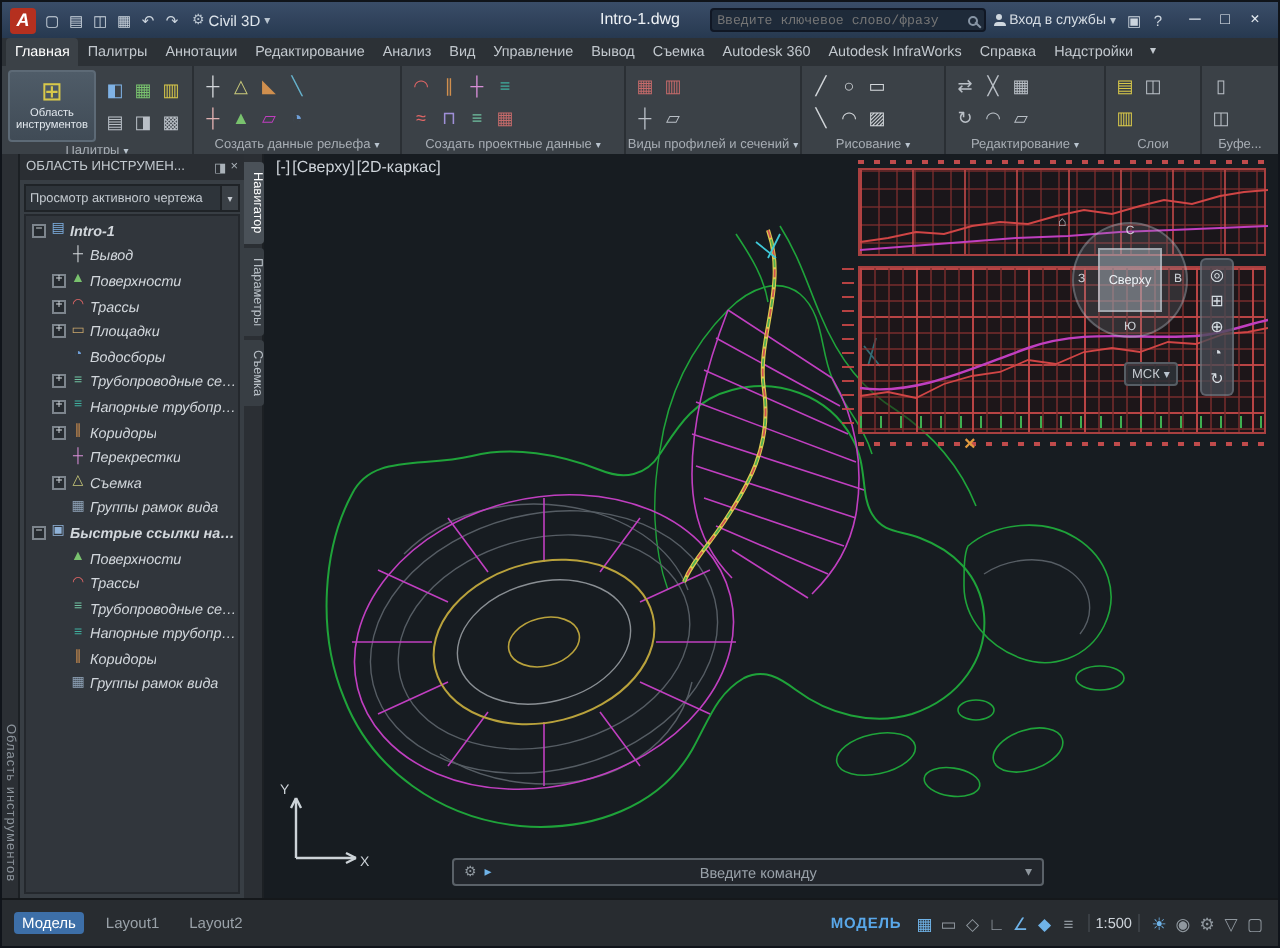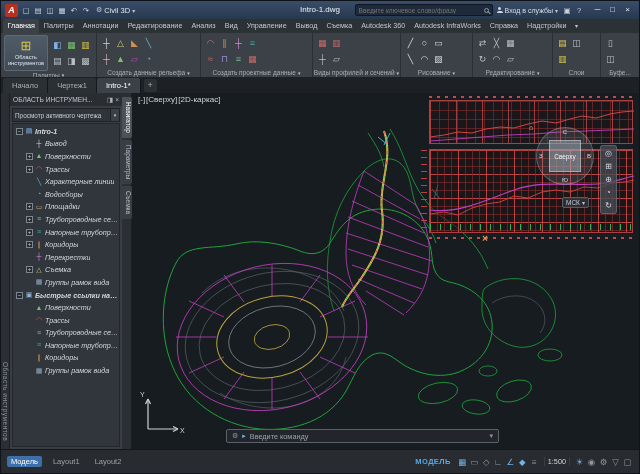--- a/index.html
+++ b/index.html
@@ -11,21 +11,21 @@
   .titlebar{height:18px;background:linear-gradient(#3a4d68,#273950);display:flex;align-items:center;padding:0 4px;gap:3px;position:relative;flex:none;}
   .appbtn{width:13px;height:13px;background:#b5301f;border-radius:2px;color:#fff;font-size:9px;font-weight:bold;font-style:italic;display:flex;align-items:center;justify-content:center;flex:none;}
   .qat{display:flex;gap:2px;align-items:center;}
   .qat span{font-size:7.5px;color:#ccd5de;width:10px;text-align:center;}
   .ws{display:flex;align-items:center;gap:2px;font-size:7.5px;color:#dfe6ec;margin-left:2px;}
   .ws .g{font-size:7px;color:#b9c4cf;}
   .drop{font-size:6px;color:#b9c4cf;}
   .doctitle{position:absolute;left:0;right:0;top:0;height:18px;line-height:18px;text-align:center;font-size:8px;color:#eef2f6;pointer-events:none;}
   .tb-right{margin-left:auto;display:flex;align-items:center;gap:4px;z-index:2;}
   .searchbox{width:138px;height:12px;background:#1e2a39;border:1px solid #101724;border-radius:2px;display:flex;align-items:center;gap:3px;padding:0 3px;}
-  .searchbox input{flex:1;background:transparent;border:0;outline:none;font-size:6.6px;color:#94a3b4;font-family:Liberation Sans, sans-serif;}
+  .searchbox input{flex:1;background:transparent;border:0;outline:none;font-size:6.6px;color:#94a3b4;font-family:Liberation Mono, monospace;}
   .mag{width:5px;height:5px;border:1px solid #8795a5;border-radius:50%;position:relative;flex:none;}
   .mag::after{content:"";position:absolute;width:4px;height:1px;background:#8795a5;transform:rotate(45deg);right:-3px;bottom:-1px;}
   .person{width:6px;height:6px;position:relative;flex:none;}
   .person::before{content:"";position:absolute;left:1.5px;top:0;width:3px;height:3px;border-radius:50%;background:#cfd7df;}
   .person::after{content:"";position:absolute;left:0;bottom:0;width:6px;height:2.5px;border-radius:3px 3px 0 0;background:#cfd7df;}
   .signin{display:flex;align-items:center;gap:2px;font-size:7px;color:#d6dde4;}
   .tbicon{font-size:7.5px;color:#ccd5de;width:11px;text-align:center;}
   .winbtns{display:flex;margin-left:2px;}
   .winbtns span{width:15px;text-align:center;font-size:8px;color:#e4eaf0;line-height:18px;}
 
@@ -105,21 +105,21 @@
   .vc-n{top:1px;left:50%;transform:translateX(-50%);}
   .vc-s{bottom:1px;left:50%;transform:translateX(-50%);}
   .vc-e{right:2px;top:50%;transform:translateY(-50%);}
   .vc-w{left:2px;top:50%;transform:translateY(-50%);}
   .vc-home{position:absolute;left:-8px;top:-4px;font-size:7px;color:#c6cdd4;}
   .navbar{position:absolute;left:468px;top:52px;width:17px;background:rgba(70,76,84,.78);border:1px solid rgba(140,150,160,.4);border-radius:3px;display:flex;flex-direction:column;align-items:center;padding:3px 0;gap:4px;z-index:4;}
   .nic{font-size:8px;color:#d5dbe1;line-height:9px;}
   .wcs{position:absolute;left:430px;top:104px;display:flex;align-items:center;gap:2px;font-size:6.5px;color:#c2c9cf;background:rgba(45,50,56,.85);border:1px solid #565d64;border-radius:2px;padding:1px 3px;z-index:4;}
   .xmark{position:absolute;left:350px;top:140px;color:#e09a3f;font-size:10px;font-weight:bold;z-index:2;}
   .ucs{position:absolute;left:8px;bottom:14px;z-index:2;}
-  .cmdline{position:absolute;left:94px;bottom:6px;width:273px;height:14px;background:rgba(36,40,45,.9);border:1px solid #5a6168;border-radius:2px;display:flex;align-items:center;gap:4px;padding:0 5px;z-index:5;}
+  .cmdline{position:absolute;left:94px;bottom:6px;width:296px;height:14px;background:rgba(36,40,45,.9);border:1px solid #5a6168;border-radius:2px;display:flex;align-items:center;gap:4px;padding:0 5px;z-index:5;text-align:center;}
   .cmd-chev{font-size:7px;color:#6fb3e8;}
   .cmd-text{font-size:7.3px;color:#9aa2aa;flex:1;white-space:nowrap;overflow:hidden;}
   .cmd-ic{font-size:7px;color:#8f979e;}
 
   
   .statusbar{height:24px;background:#282c30;border-top:1px solid #15181b;display:flex;align-items:center;padding:0 6px;flex:none;}
   .ltabs{display:flex;align-items:center;gap:7px;}
   .ltab{font-size:7.5px;color:#9aa2a9;padding:1px 4px;white-space:nowrap;}
   .ltab.on{background:#3d6fa8;color:#fff;border-radius:2px;}
   .sb-right{margin-left:auto;display:flex;align-items:center;gap:4px;}
@@ -331,29 +331,20 @@
         <span class="ric" style="color: rgb(185, 191, 198);">▯</span>
             <span class="ric" style="color: rgb(185, 191, 198);">◫</span>
           </div>
       </div>
       <div class="pfooter">
         <span>Буфе...</span>
       </div>
     </div>
   </div>
 
-  <div class="file-tabs">
-    <div class="ftabs-host">
-
-    <span class="ftab">Начало</span>
-        <span class="ftab">Чертеж1</span>
-        <span class="ftab on">Intro-1*</span>
-      </div>
-    <span class="newtab">+</span>
-  </div>
 
   <div class="main">
 
     <div class="anchor">
       <span>Область инструментов</span>
     </div>
 
     <div class="toolspace">
       <div class="ts-header">
         <span class="ts-title">ОБЛАСТЬ ИНСТРУМЕН...</span>
@@ -384,36 +375,31 @@
             <span class="tico" style="color: rgb(121, 194, 110);">▲</span>
             <span class="tlabel">Поверхности</span>
           </div>
 
           <div class="trow" data-lvl="1">
             <span class="texp">+</span>
             <span class="tico" style="color: rgb(224, 102, 102);">◠</span>
             <span class="tlabel">Трассы</span>
           </div>
 
-          <div class="trow" data-lvl="1">
-            <span class="texp"></span>
-            <span class="tico" style="color: rgb(102, 178, 204);">╲</span>
-            <span class="tlabel">Характерные линии</span>
-          </div>
-
-          <div class="trow" data-lvl="1">
-            <span class="texp"></span>
-            <span class="tico" style="color: rgb(111, 159, 216);">◔</span>
-            <span class="tlabel">Водосборы</span>
-          </div>
 
           <div class="trow" data-lvl="1">
             <span class="texp">+</span>
             <span class="tico" style="color: rgb(201, 166, 107);">▭</span>
             <span class="tlabel">Площадки</span>
+          </div>
+
+          <div class="trow" data-lvl="1">
+            <span class="texp"></span>
+            <span class="tico" style="color: rgb(111, 159, 216);">◔</span>
+            <span class="tlabel">Водосборы</span>
           </div>
 
           <div class="trow" data-lvl="1">
             <span class="texp">+</span>
             <span class="tico" style="color: rgb(111, 191, 159);">≡</span>
             <span class="tlabel">Трубопроводные сети</span>
           </div>
 
           <div class="trow" data-lvl="1">
             <span class="texp">+</span>

